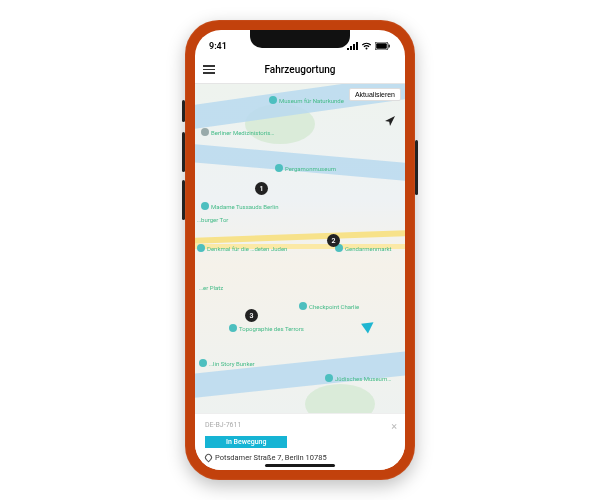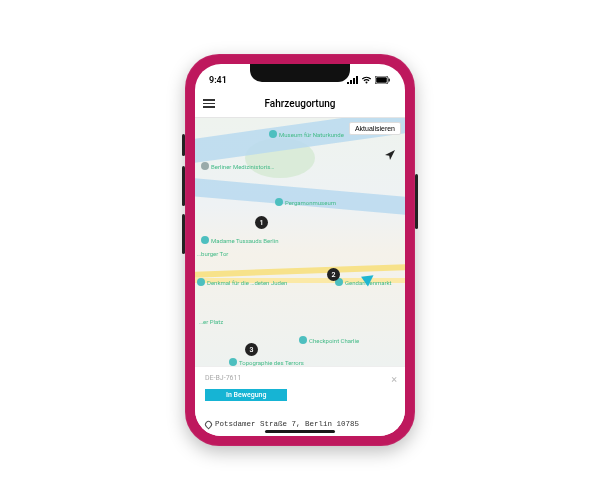--- a/index.html
+++ b/index.html
@@ -3,22 +3,22 @@
 <meta charset="utf-8">
 <style>
   * { margin: 0; padding: 0; box-sizing: border-box; }
   body {
     width: 600px; height: 500px;
     background: transparent;
     display: flex; align-items: center; justify-content: center;
     font-family: -apple-system, BlinkMacSystemFont, "Segoe UI", Roboto, Arial, sans-serif;
   }
   .phone {
-    width: 230px; height: 392px;
-    background: #be185d; border-radius: 34px;
+    width: 230px; height: 460px;
+    background: #c2410c; border-radius: 34px;
     padding: 10px;
     box-shadow: 0 6px 18px rgba(0,0,0,.25), inset 0 0 2px rgba(255,255,255,.2);
     position: relative;
   }
   .phone::before {
     content: ""; position: absolute; top: 10px; left: 50%; transform: translateX(-50%);
     width: 100px; height: 18px; background: #111; border-radius: 0 0 12px 12px; z-index: 50;
   }
   .side-btn { position:absolute; background:#222; border-radius:2px; }
   .sb1{ left:-3px; top:80px; width:3px; height:22px;}
@@ -75,21 +75,21 @@
     border-bottom:11px solid #1fb6d1; transform:rotate(55deg);
   }
   .bottom-card {
     background:#fff; border-top:1px solid #eee;
     padding:6px 10px 8px 10px; position:relative;
   }
   .bottom-card .close{ position:absolute; right:8px; top:6px; color:#bbb; font-size:11px; cursor:pointer;}
   .veh-title{ font-size:9px; font-weight:700; color:#222;}
   .veh-sub{ font-size:7px; color:#aaa; margin-top:1px;}
   .badge{ display:inline-block; background:#16b4d4; color:#fff; font-size:7px; padding:2px 21px; margin-top:5px; font-weight:500;}
-  .addr{ font-size:7.5px; color:#333; margin-top:19px; display:flex; align-items:center; gap:3px;font-family:Liberation Mono, monospace;}
+  .addr{ font-size:7.5px; color:#333; margin-top:5px; display:flex; align-items:center; gap:3px;}
   .pin{ width:7px; height:7px; border:1.3px solid #555; border-radius:50% 50% 50% 0; transform:rotate(-45deg);}
   .home-ind{ position:absolute; bottom:3px; left:50%; transform:translateX(-50%); width:70px; height:3px; background:#000; border-radius:3px; opacity:.9;}
 </style>
 </head>
 <body>
 
 <div class="phone">
   <div class="side-btn sb1"></div>
   <div class="side-btn sb2"></div>
   <div class="side-btn sb3"></div>

